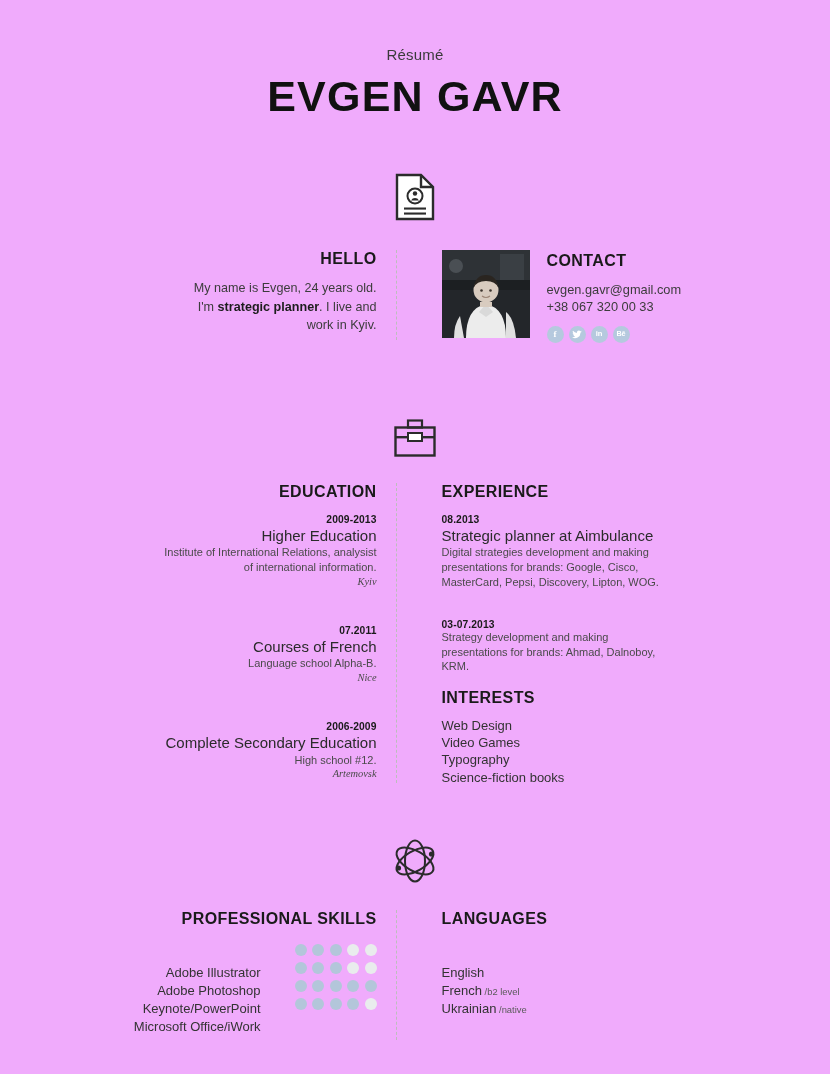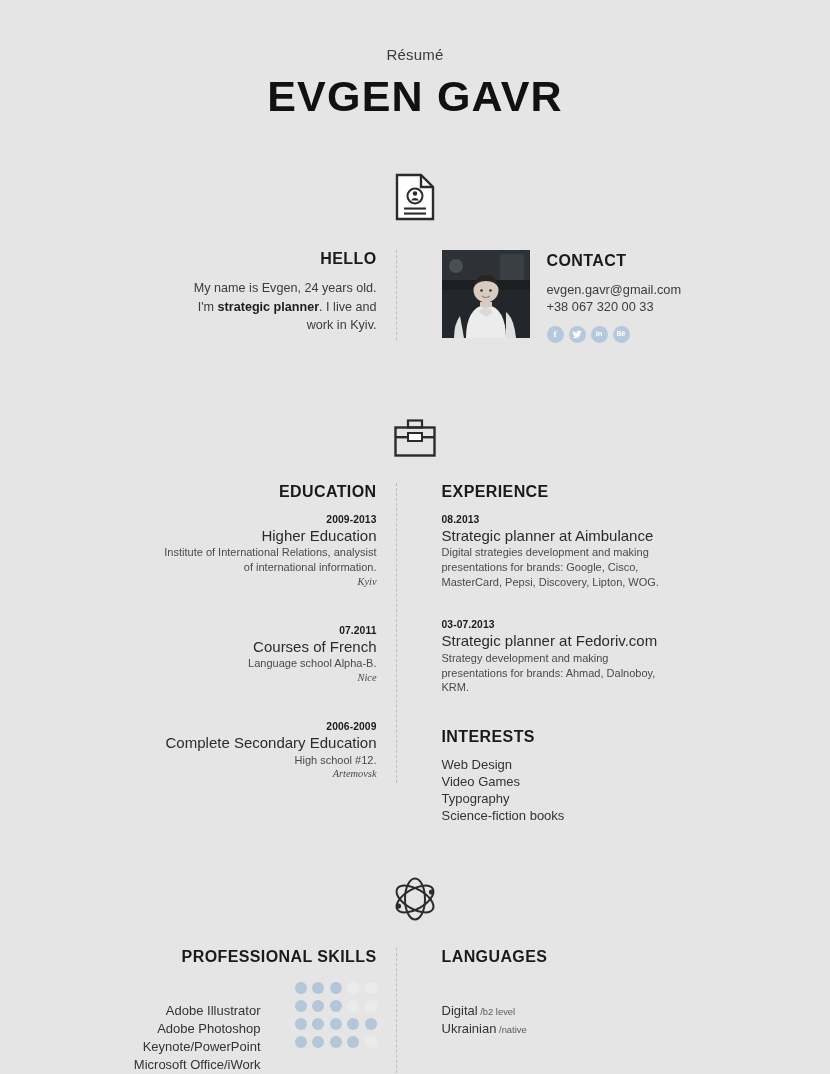--- a/index.html
+++ b/index.html
@@ -6,21 +6,21 @@
 
   html, body {
     background: #c9c9c9;
     font-family: "Liberation Sans", sans-serif;
   }
 
   .page {
     position: relative;
     width: 830px;
     height: 1074px;
-    background: #e5e5e5;
+    background: #f0abfc;
     overflow: hidden;
     margin: 0 auto;
   }
 
   
   .header { text-align: center; padding-top: 46px; }
 
   .resume-kicker {
     font-size: 15px;
     color: #3a3a3a;
@@ -145,21 +145,21 @@
     font-family: Liberation Serif, serif;
   }
 
   .edu-list .entry { margin-top: 38px; }
   .edu-list .entry.first { margin-top: 13px; }
 
   .exp-list .entry { margin-top: 30px; }
   .exp-list .entry.first { margin-top: 13px; }
 
   
-  .interests { margin-top: 33px; }
+  .interests { margin-top: 15px; }
   .interest-item {
     font-size: 13px;
     color: #333333;
     line-height: 1.32;
   }
 
   
   .cols.bottom .col-left { padding-right: 19px; }
   .cols.bottom .col-right { padding-left: 45px; }
 
@@ -311,21 +311,20 @@
       <div class="exp-list">
 
         <div class="entry first">
           <div class="entry-date">08.2013</div>
           <div class="entry-title">Strategic planner at Aimbulance</div>
           <div class="entry-desc">Digital strategies development and making presentations for brands: Google, Cisco, MasterCard, Pepsi, Discovery, Lipton, WOG.</div>
         </div>
 
         <div class="entry">
           <div class="entry-date">03-07.2013</div>
-          <div class="entry-title">Strategic planner at Fedoriv.com</div>
           <div class="entry-desc">Strategy development and making presentations for brands: Ahmad, Dalnoboy, KRM.</div>
         </div>
 
       </div>
 
       <div class="interests">
         <div class="sec-title">INTERESTS</div>
         <div style="margin-top:10px;">
           <div class="interest-item">Web Design</div>
           <div class="interest-item">Video Games</div>
@@ -400,23 +399,27 @@
 
       </div>
     </div>
 
     <div class="col-div" style="height:130px;"></div>
 
     <div class="col-right">
       <div class="sec-title">LANGUAGES</div>
       <div class="rate-list">
 
-
         <div class="rate-row right">
-          <span class="rate-label"><span>Digital</span><span class="sub"> /b2 level</span></span>
+          <span class="rate-label"><span>English</span><span class="sub"></span></span>
+
+        </div>
+
+        <div class="rate-row right">
+          <span class="rate-label"><span>French</span><span class="sub"> /b2 level</span></span>
 
         </div>
 
 
         <div class="rate-row right">
           <span class="rate-label"><span>Ukrainian</span><span class="sub"> /native</span></span>
 
         </div>
 
       </div>

